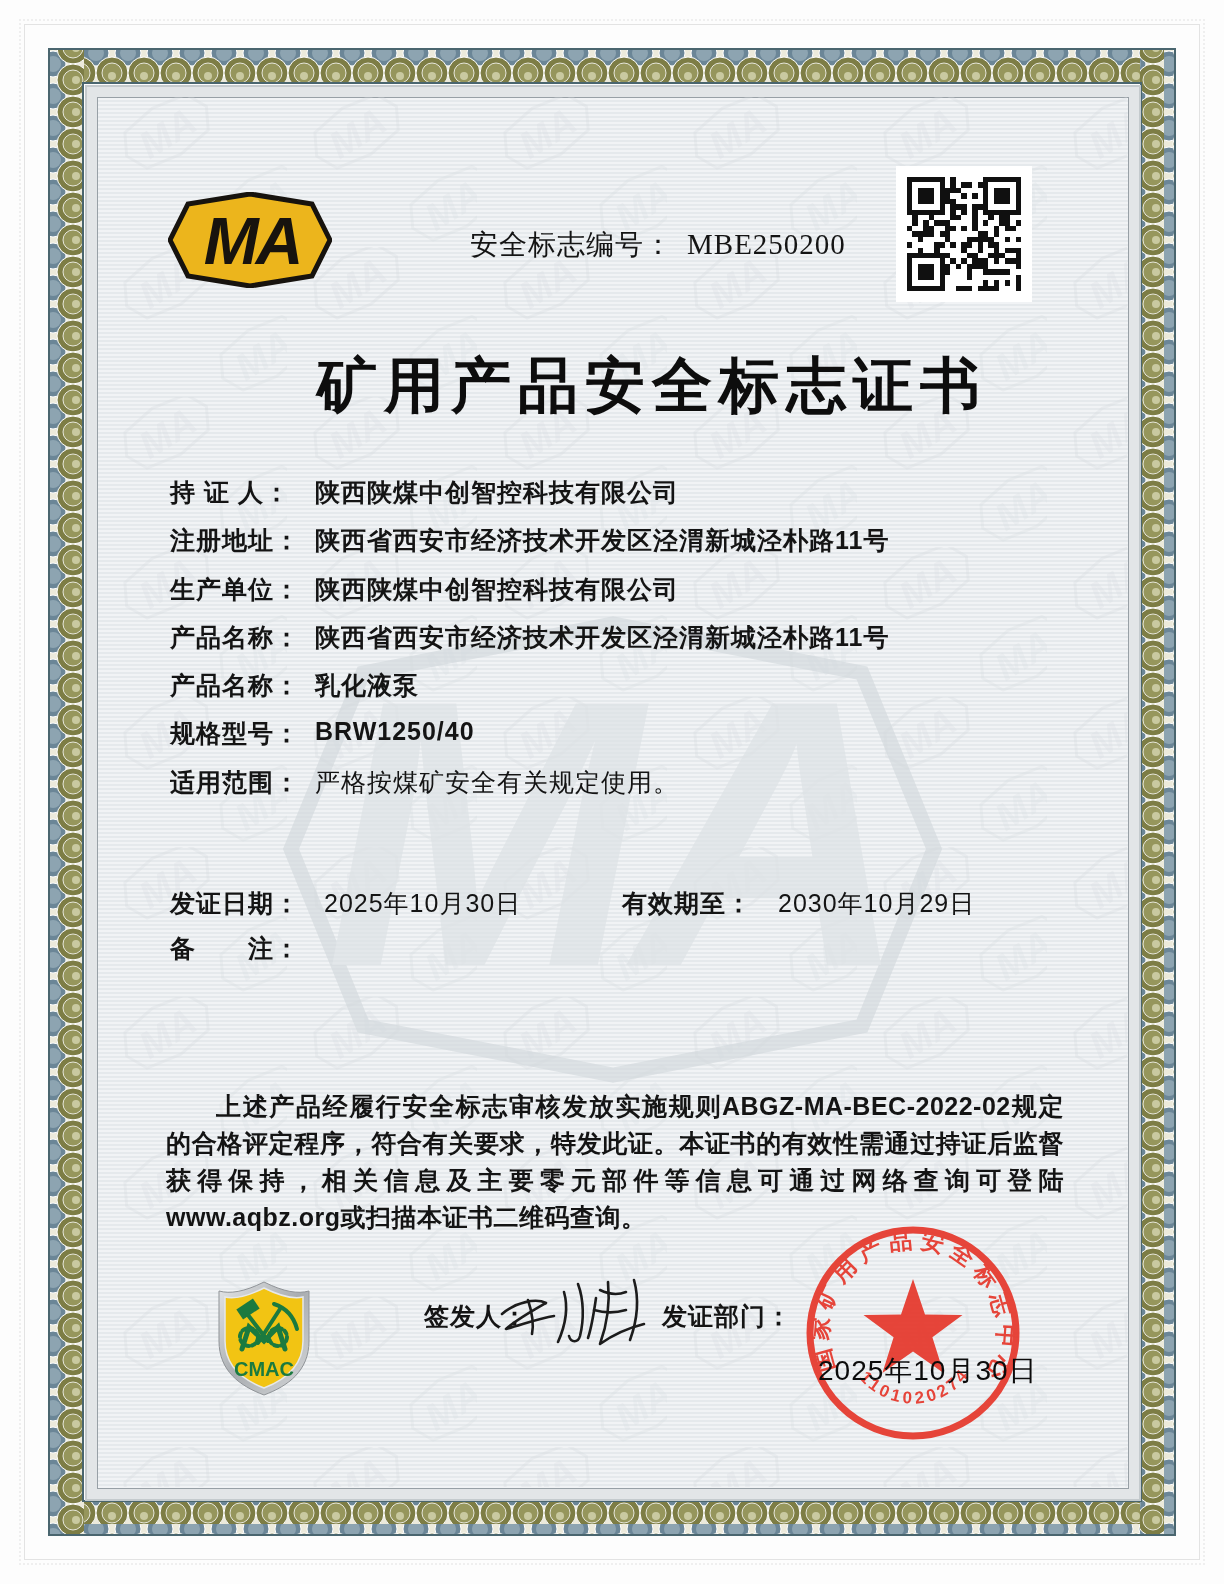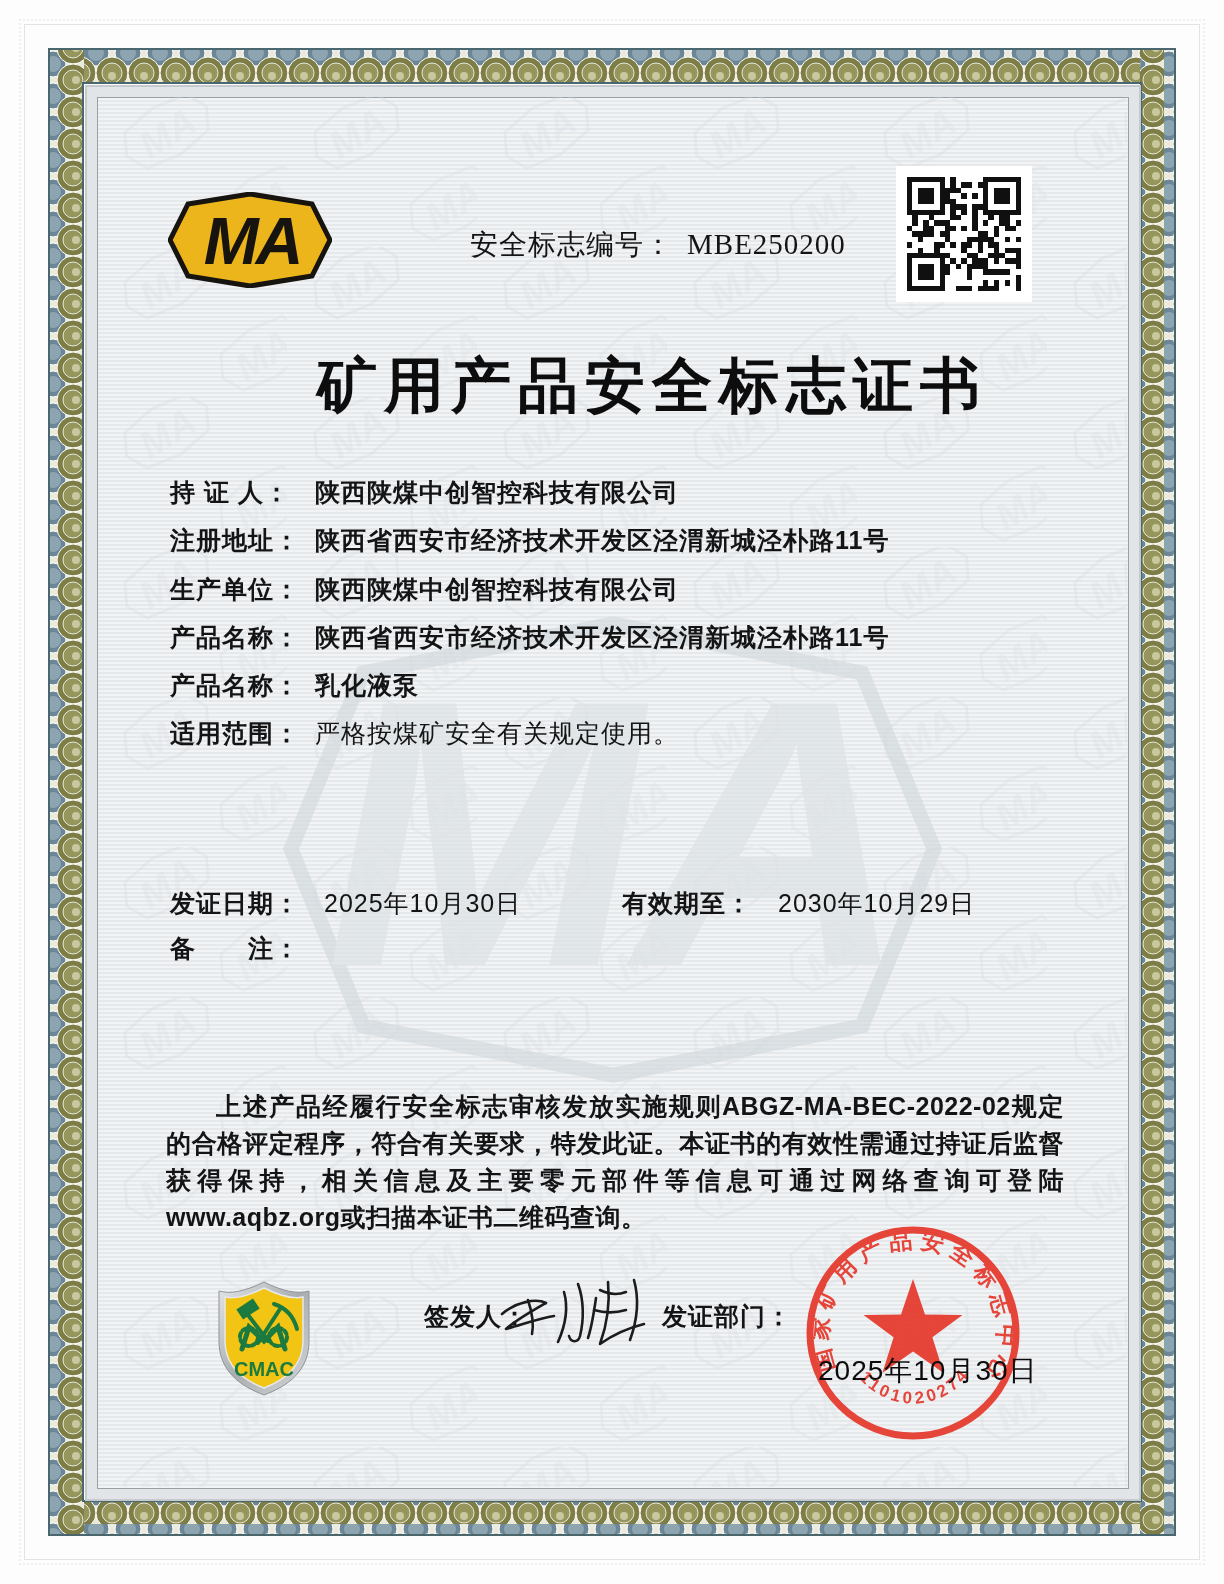--- a/index.html
+++ b/index.html
@@ -370,20 +370,24 @@
       <span class="fvalue">陕西陕煤中创智控科技有限公司</span>
     </div>
     <div class="frow">
       <span class="flabel">产品名称：</span>
       <span class="fvalue">陕西省西安市经济技术开发区泾渭新城泾朴路11号</span>
     </div>
     <div class="frow">
       <span class="flabel">产品名称：</span>
       <span class="fvalue">乳化液泵</span>
     </div>
+    <div class="frow">
+      <span class="flabel">规格型号：</span>
+      <span class="fvalue">BRW1250/40</span>
+    </div>
     <div class="frow light">
       <span class="flabel">适用范围：</span>
       <span class="fvalue">严格按煤矿安全有关规定使用。</span>
     </div>
   </div>
 
   <div class="dates">
     <span class="dl dl1">发证日期：</span>
     <span class="dv dv1">2025年10月30日</span>
     <span class="dl dl2">有效期至：</span>

